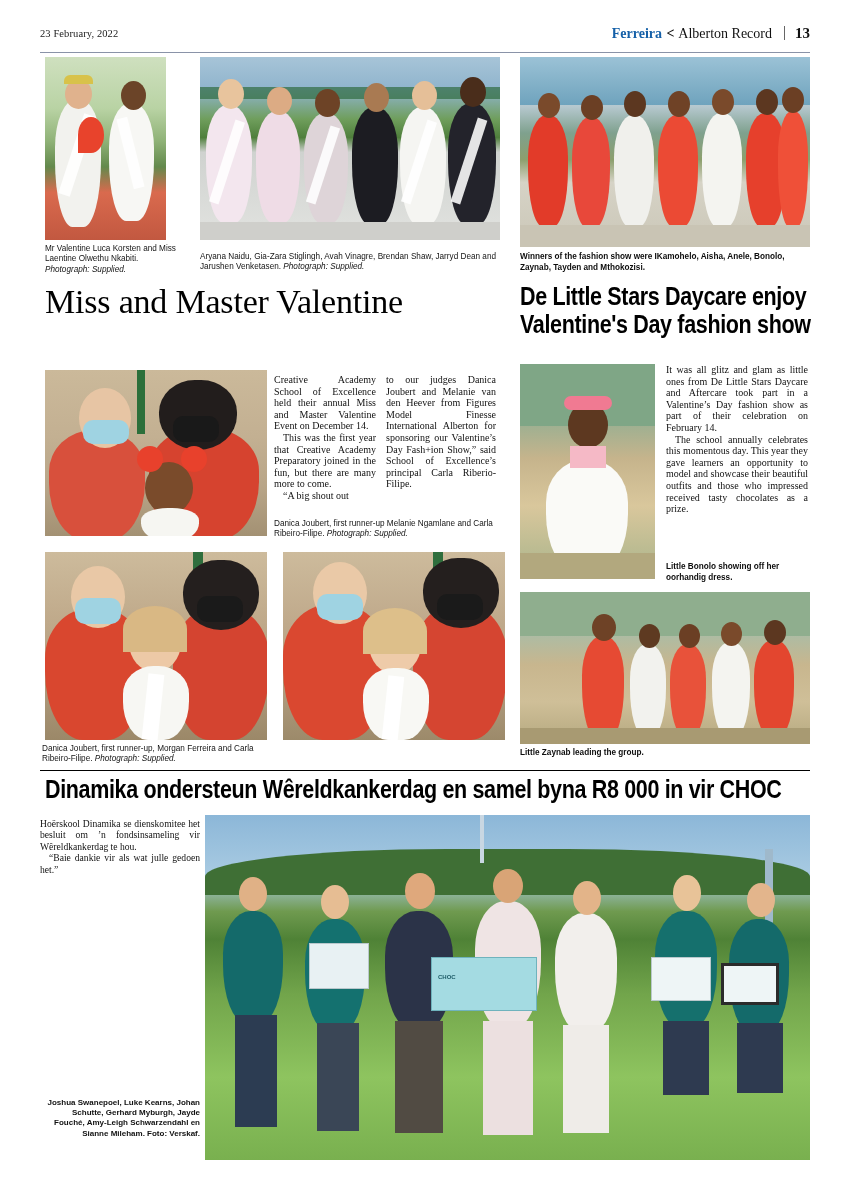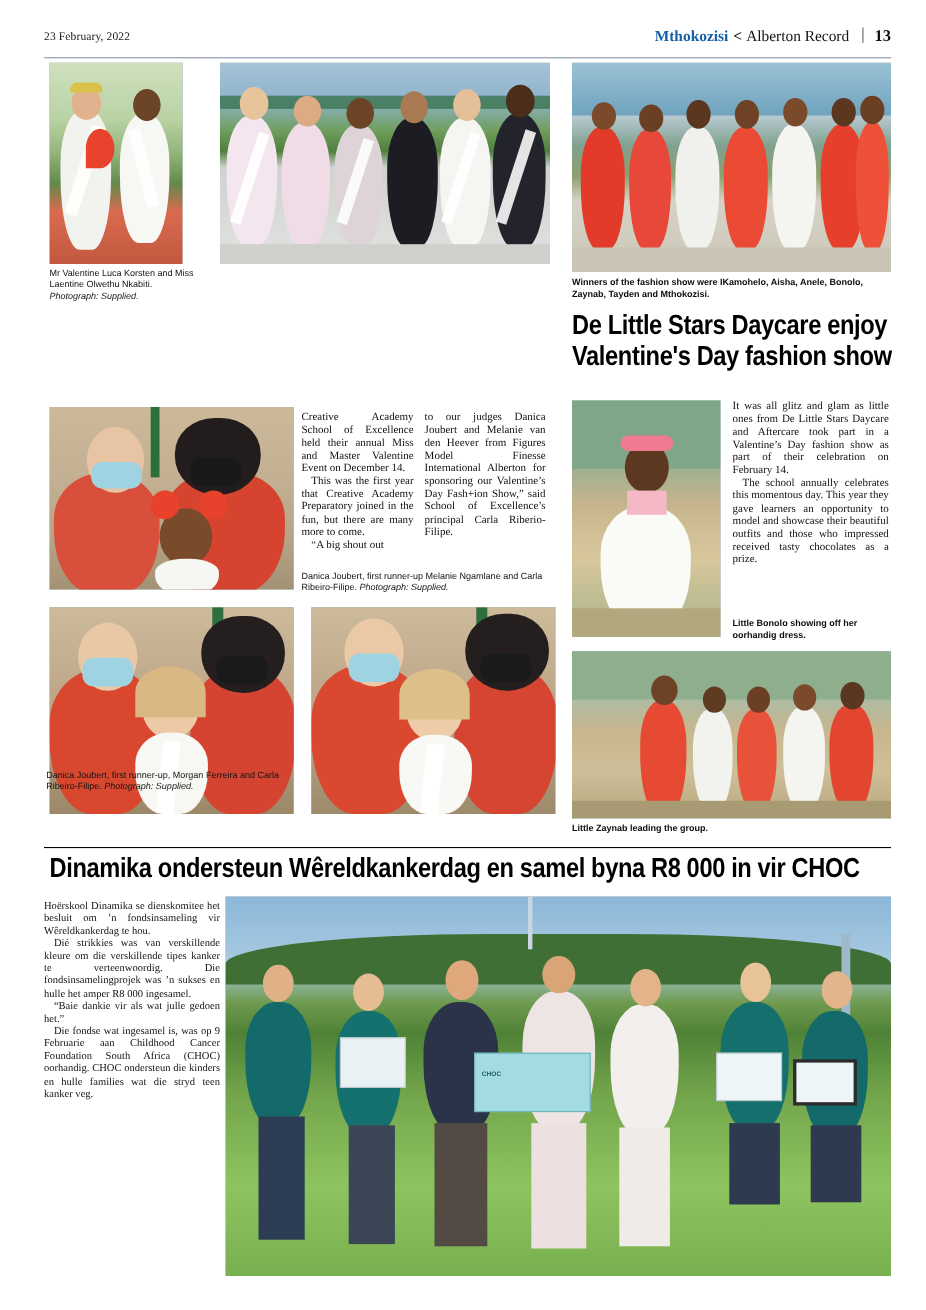--- a/index.html
+++ b/index.html
@@ -79,21 +79,21 @@
   .hr-thin{position:absolute;background:#000;height:1px;}
 </style>
 </head>
 <body>
 
 <div class="page">
 
   <div class="masthead">
     <div class="masthead-date">23 February, 2022</div>
     <div class="masthead-right">
-      <span class="masthead-section">Mthokozisi</span>
+      <span class="masthead-section">Ferreira</span>
       <span class="masthead-chev">&lt;</span>
       <span class="masthead-paper">Alberton Record</span>
       <span class="masthead-pipe"></span>
       <span class="masthead-page">13</span>
     </div>
   </div>
   <div class="rule-top"></div>
 
   <div class="photo" style="left:45px;top:57px;width:121px;height:183px;">
     <div class="sky" style="background:linear-gradient(#cfe0bf 0%,#b9d3a4 28%,#8fb277 46%,#63894c 60%,#d96a4e 74%,#c25840 100%);"></div>
@@ -125,20 +125,24 @@
     <div class="blob" style="left:200px;top:50px;width:46px;height:118px;background:#f5f5f2;"></div>
     <div class="head" style="left:212px;top:24px;width:25px;height:29px;background:#e5bf98;"></div>
     <div class="blob" style="left:248px;top:46px;width:48px;height:122px;background:#23232b;"></div>
     <div class="head" style="left:260px;top:20px;width:26px;height:30px;background:#4a2d1b;"></div>
     <div class="sash" style="left:22px;top:62px;width:10px;height:86px;"></div>
     <div class="sash" style="left:118px;top:68px;width:10px;height:80px;"></div>
     <div class="sash" style="left:214px;top:62px;width:10px;height:86px;"></div>
     <div class="sash" style="left:264px;top:60px;width:10px;height:88px;"></div>
     <div style="position:absolute;left:0;right:0;bottom:0;height:18px;background:#cfcfcb;"></div>
   </div>
+  <div class="cap" style="left:200px;top:252px;width:300px;">
+    <span>Aryana Naidu, Gia-Zara Stiglingh, Avah Vinagre, Brendan Shaw, Jarryd Dean and Jarushen Venketasen.</span>
+    <span class="it">Photograph: Supplied.</span>
+  </div>
 
   <div class="photo" style="left:520px;top:57px;width:290px;height:190px;">
     <div class="sky" style="background:linear-gradient(#cfd9dd 0%,#b6c8cf 26%,#7fa18e 40%,#8c9f6d 54%,#d6d3c6 66%,#cbc7b8 100%);"></div>
     <div style="position:absolute;left:0;top:0;right:0;height:48px;background:linear-gradient(#9bc2d6,#6fa3bd);"></div>
     <div class="blob" style="left:8px;top:58px;width:40px;height:112px;background:#e23b29;"></div>
     <div class="head" style="left:18px;top:36px;width:22px;height:25px;background:#7a4a2b;"></div>
     <div class="blob" style="left:52px;top:60px;width:38px;height:110px;background:#e8483a;"></div>
     <div class="head" style="left:61px;top:38px;width:22px;height:25px;background:#6b3f24;"></div>
     <div class="blob" style="left:94px;top:58px;width:40px;height:112px;background:#f0f0ec;"></div>
     <div class="head" style="left:104px;top:34px;width:22px;height:26px;background:#5c3720;"></div>
@@ -150,20 +154,21 @@
     <div class="head" style="left:236px;top:32px;width:22px;height:26px;background:#5c3720;"></div>
     <div class="blob" style="left:258px;top:54px;width:30px;height:116px;background:#ef5038;"></div>
     <div class="head" style="left:262px;top:30px;width:22px;height:26px;background:#6b3f24;"></div>
     <div style="position:absolute;left:0;right:0;bottom:0;height:22px;background:#c9c4b4;"></div>
   </div>
   <div class="cap-b" style="left:520px;top:252px;width:285px;">
     <span>Winners of the fashion show were IKamohelo, Aisha, Anele, Bonolo, Zaynab, Tayden and Mthokozisi.</span>
   </div>
 
   <div class="hl-serif" style="left:45px;top:284px;width:470px;font-size:34px;">
+    <div>Miss and Master Valentine</div>
   </div>
 
   <div class="photo" style="left:45px;top:370px;width:222px;height:166px;">
     <div class="sky" style="background:linear-gradient(#cbb99a 0%,#c3b092 40%,#b8a588 70%,#a39173 100%);"></div>
     <div style="position:absolute;left:92px;top:0;width:8px;height:64px;background:#2c6f3a;"></div>
     <div class="blob" style="left:4px;top:60px;width:96px;height:110px;background:#d8503c;"></div>
     <div class="head" style="left:34px;top:18px;width:52px;height:60px;background:#e7c5a4;"></div>
     <div style="position:absolute;left:38px;top:50px;width:46px;height:24px;background:#9fd3e2;border-radius:10px;"></div>
     <div class="blob" style="left:104px;top:58px;width:110px;height:112px;background:#d6432f;"></div>
     <div class="head" style="left:124px;top:12px;width:56px;height:64px;background:#e0b793;"></div>
@@ -219,21 +224,21 @@
     <div style="position:absolute;left:30px;top:46px;width:46px;height:26px;background:#9fd3e2;border-radius:10px;"></div>
     <div class="blob" style="left:128px;top:54px;width:96px;height:134px;background:#d44430;"></div>
     <div class="head" style="left:148px;top:10px;width:54px;height:62px;background:#dfb693;"></div>
     <div style="position:absolute;left:138px;top:8px;width:76px;height:70px;background:#241f1e;border-radius:46% 46% 50% 50%;"></div>
     <div style="position:absolute;left:152px;top:44px;width:46px;height:26px;background:#1a1a1a;border-radius:10px;"></div>
     <div class="head" style="left:84px;top:62px;width:52px;height:58px;background:#edc9a6;"></div>
     <div style="position:absolute;left:78px;top:54px;width:64px;height:46px;background:#d9b884;border-radius:50% 50% 0 0;"></div>
     <div class="blob" style="left:78px;top:114px;width:66px;height:74px;background:#f7f7f3;"></div>
     <div class="sash" style="left:100px;top:122px;width:16px;height:66px;transform:rotate(6deg);background:rgba(255,255,255,.95);"></div>
   </div>
-  <div class="cap" style="left:42px;top:700px;width:215px;">
+  <div class="cap" style="left:42px;top:744px;width:215px;">
     <span>Danica Joubert, first runner-up, Morgan Ferreira and Carla Ribeiro-Filipe.</span>
     <span class="it">Photograph: Supplied.</span>
   </div>
 
   <div class="photo" style="left:283px;top:552px;width:222px;height:188px;">
     <div class="sky" style="background:linear-gradient(#cdbb9c 0%,#c0aa8c 36%,#b19c7f 72%,#9c8a6a 100%);"></div>
     <div style="position:absolute;left:150px;top:0;width:10px;height:50px;background:#2f6e3d;"></div>
     <div class="blob" style="left:0px;top:52px;width:104px;height:136px;background:#da4830;"></div>
     <div class="head" style="left:30px;top:10px;width:54px;height:62px;background:#eac9a7;"></div>
     <div style="position:absolute;left:34px;top:42px;width:46px;height:26px;background:#9fd3e2;border-radius:10px;"></div>
@@ -267,25 +272,27 @@
   </div>
 
   <div class="hr-thin" style="left:40px;top:770px;width:770px;"></div>
 
   <div class="hl-cond" style="left:45px;top:777px;width:900px;font-size:25px;">
     <div>Dinamika ondersteun Wêreldkankerdag en samel byna R8 000 in vir CHOC</div>
   </div>
 
   <div class="body-afr" style="left:40px;top:818px;width:160px;">
     <p>Hoërskool Dinamika se dienskomitee het besluit om ’n fondsinsameling vir Wêreldkankerdag te hou.</p>
-    <p>Dié strikkies was van verskillende kleure om die verskillende tipes kanker te verteenwoordig. Die fondsinsamelingprojek was ’n sukses en hulle het amper R8 000 ingesamel.</p>
     <p>“Baie dankie vir als wat julle gedoen het.”</p>
-    <p>Die fondse wat ingesamel is, was op 9 Februarie aan Childhood Cancer Foundation South Africa (CHOC) oorhandig. CHOC ondersteun die kinders en hulle families wat die stryd teen kanker veg.</p>
-  </div>
-
+  </div>
+
+  <div class="cap-right" style="left:40px;top:1098px;width:160px;">
+    <span>Joshua Swanepoel, Luke Kearns, Johan Schutte, Gerhard Myburgh, Jayde Fouché, Amy-Leigh Schwarzendahl en Sianne Mileham.</span>
+    <span class="it">Foto: Verskaf.</span>
+  </div>
 
   <div class="photo" style="left:205px;top:815px;width:605px;height:345px;">
     <div class="sky" style="background:linear-gradient(#8cb7d8 0%,#a9cbe2 18%,#6f9a4f 28%,#4f8236 36%,#72a54b 52%,#8ec45f 76%,#79b04f 100%);"></div>
     <div style="position:absolute;left:0;top:34px;right:0;height:46px;background:#3f6f35;border-radius:40% 40% 0 0 / 60% 60% 0 0;"></div>
     <div style="position:absolute;left:275px;top:0;width:4px;height:48px;background:#c9d7e2;"></div>
     <div style="position:absolute;left:560px;top:34px;width:8px;height:120px;background:#9fb9cb;"></div>
 
     <div class="blob" style="left:18px;top:96px;width:60px;height:112px;background:#146a6a;"></div>
     <div class="head" style="left:34px;top:62px;width:28px;height:34px;background:#e0b186;"></div>
     <div style="position:absolute;left:30px;top:200px;width:42px;height:112px;background:#2c3c52;"></div>

